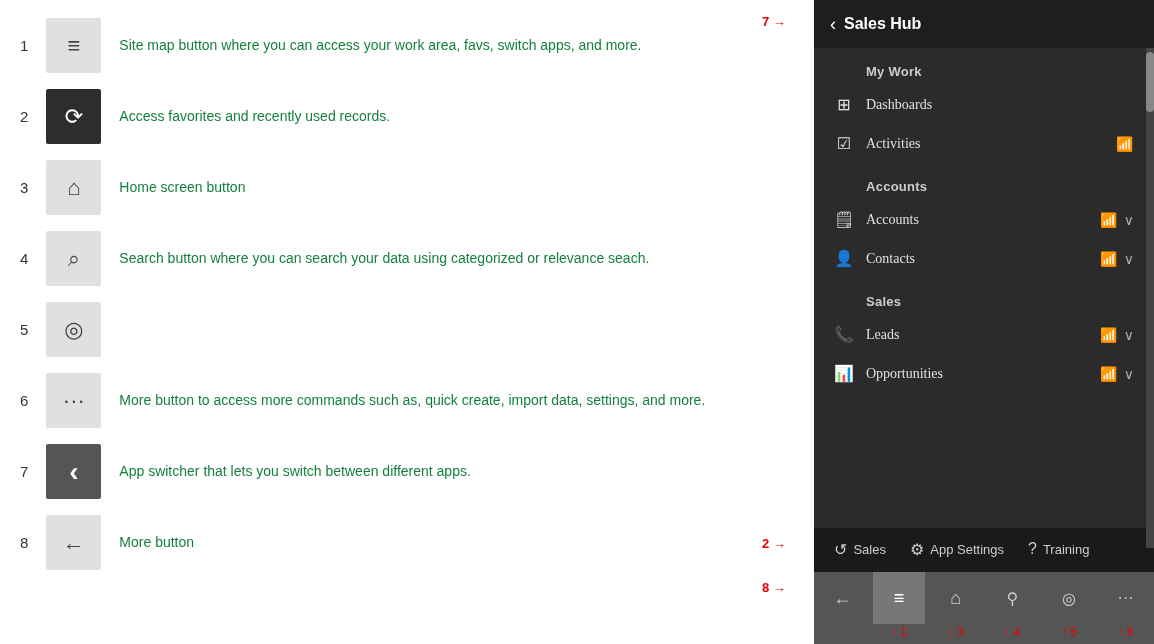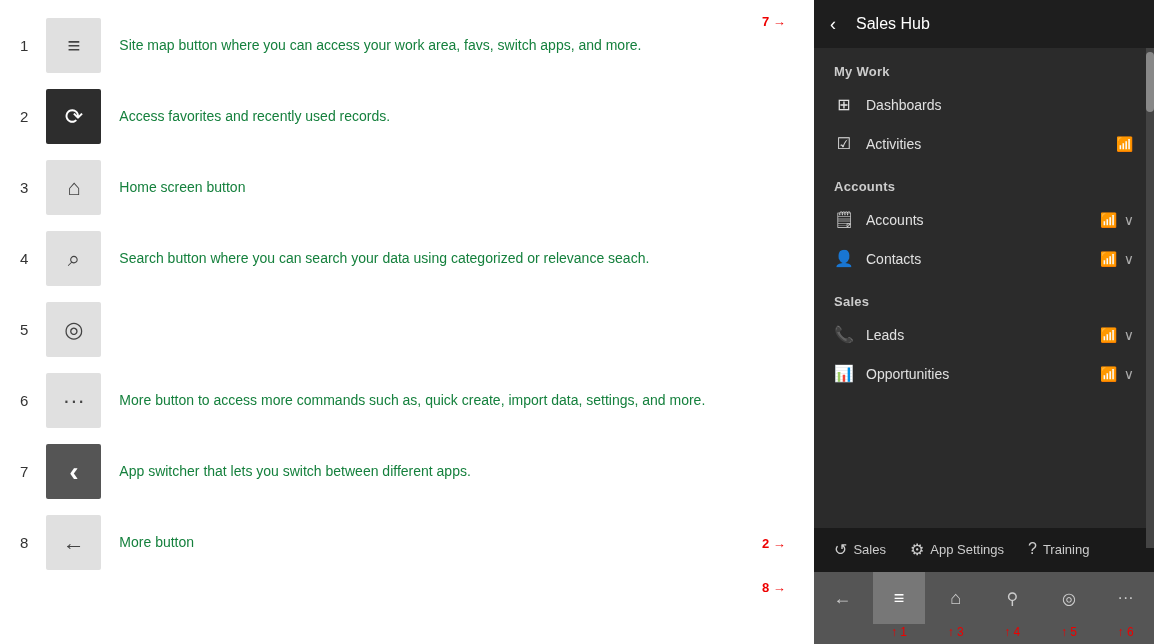--- a/index.html
+++ b/index.html
@@ -81,38 +81,38 @@
 
     .nav-header-back {
       color: #fff;
       font-size: 18px;
       cursor: pointer;
     }
 
     .nav-header-title {
       color: #fff;
       font-size: 16px;
-      font-weight: 400;
-      margin-left: 12px;
+      font-weight: 700;
     }
 
     
     .nav-content {
       flex: 1;
       overflow-y: auto;
       padding: 0;
       background: #2b2b2b;
     }
 
     .nav-section-label {
       color: #ccc;
       font-size: 13px;
       font-weight: 600;
       padding: 16px 20px 6px 20px;
       letter-spacing: 0.02em;
+      margin-left: 32px;
     }
 
     .nav-item {
       display: flex;
       align-items: center;
       padding: 10px 20px;
       color: #e0e0e0;
       font-size: 14px;
       cursor: pointer;
       gap: 12px;
@@ -120,20 +120,21 @@
 
     .nav-item-icon {
       font-size: 16px;
       width: 20px;
       text-align: center;
       flex-shrink: 0;
     }
 
     .nav-item-label {
       flex: 1;
+      font-family: Liberation Serif, serif;
     }
 
     .nav-item-right {
       display: flex;
       align-items: center;
       gap: 6px;
     }
 
     .nav-wifi {
       color: #4CAF50;

